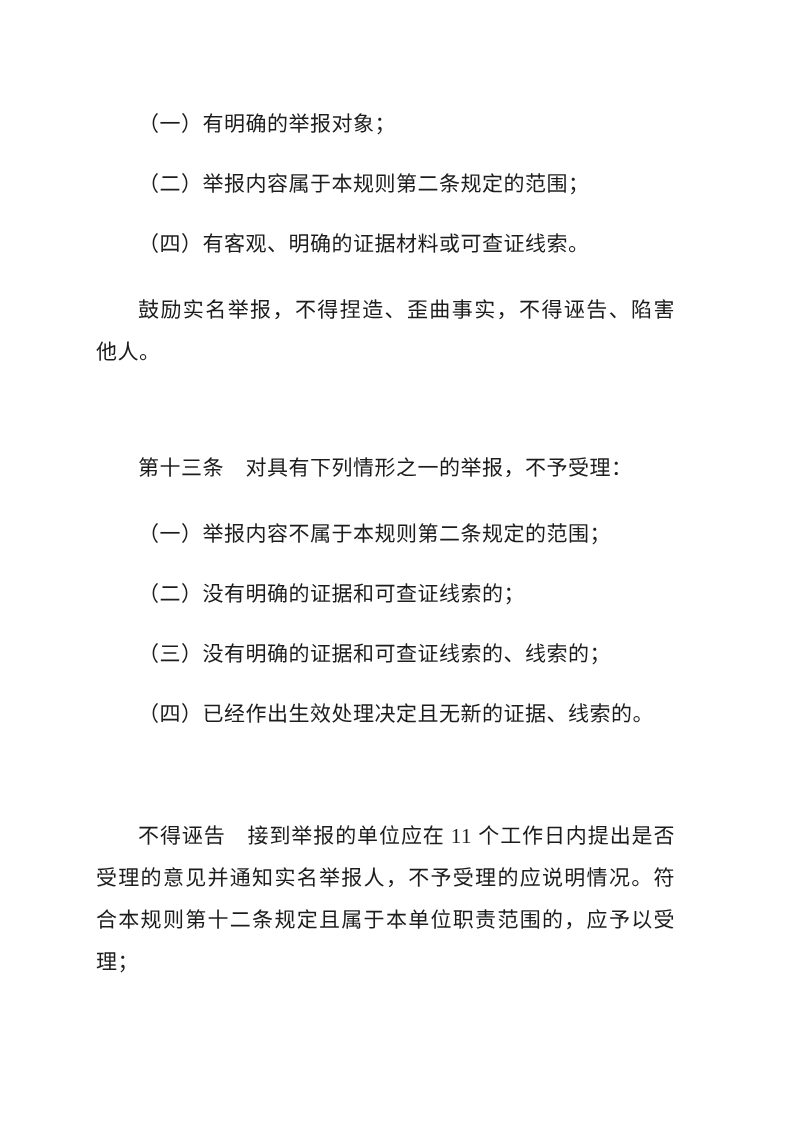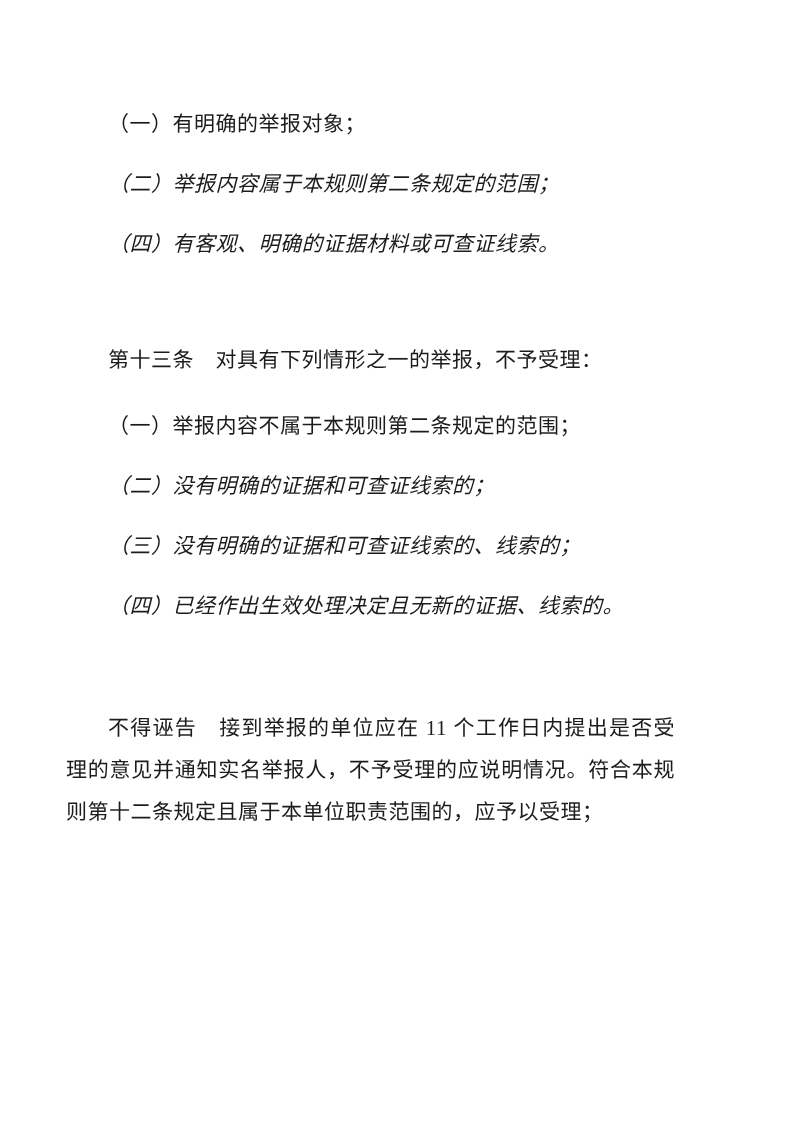--- a/index.html
+++ b/index.html
@@ -8,54 +8,55 @@
     background: #ffffff;
   }
   .page {
     position: relative;
     width: 793px;
     height: 1122px;
     margin: 0 auto;
     background: #ffffff;
     overflow: hidden;
     box-sizing: border-box;
-    padding: 103px 118px 0 66px;
+    padding: 103px 118px 0 96px;
     font-family: "Liberation Serif", "DejaVu Serif", serif;
   }
   .para {
     margin: 0;
     font-size: 21px;
     line-height: 42px;
     color: #1c1c1c;
     text-indent: 2em;
     text-align: justify;
     text-justify: inter-ideograph;
     font-weight: 400;
     letter-spacing: 0.5px;
   }
-  .gap-item    { margin-top: 18px; font-style: italic; }  
+  .gap-item    { margin-top: 18px; }  
   .gap-para    { margin-top: 24px; }  
   .gap-sect-a  { margin-top: 74px; }  
   .gap-sect-b  { margin-top: 80px; }  
   .lead {
     font-weight: 400;
   }
 </style>
 </head>
 <body>
 
 <div class="page">
 
   <p class="para"><span>（一）有明确的举报对象；</span></p>
 
   <p class="para gap-item"><span>（二）举报内容属于本规则第二条规定的范围；</span></p>
 
 
   <p class="para gap-item"><span>（四）有客观、明确的证据材料或可查证线索。</span></p>
 
+  <p class="para gap-para"><span>鼓励实名举报，不得捏造、歪曲事实，不得诬告、陷害他人。</span></p>
 
   <p class="para gap-sect-a"><span class="lead">第十三条</span><span>　对具有下列情形之一的举报，不予受理：</span></p>
 
   <p class="para gap-para"><span>（一）举报内容不属于本规则第二条规定的范围；</span></p>
 
   <p class="para gap-item"><span>（二）没有明确的证据和可查证线索的；</span></p>
 
   <p class="para gap-item"><span>（三）没有明确的证据和可查证线索的、线索的；</span></p>
 
   <p class="para gap-item"><span>（四）已经作出生效处理决定且无新的证据、线索的。</span></p>

